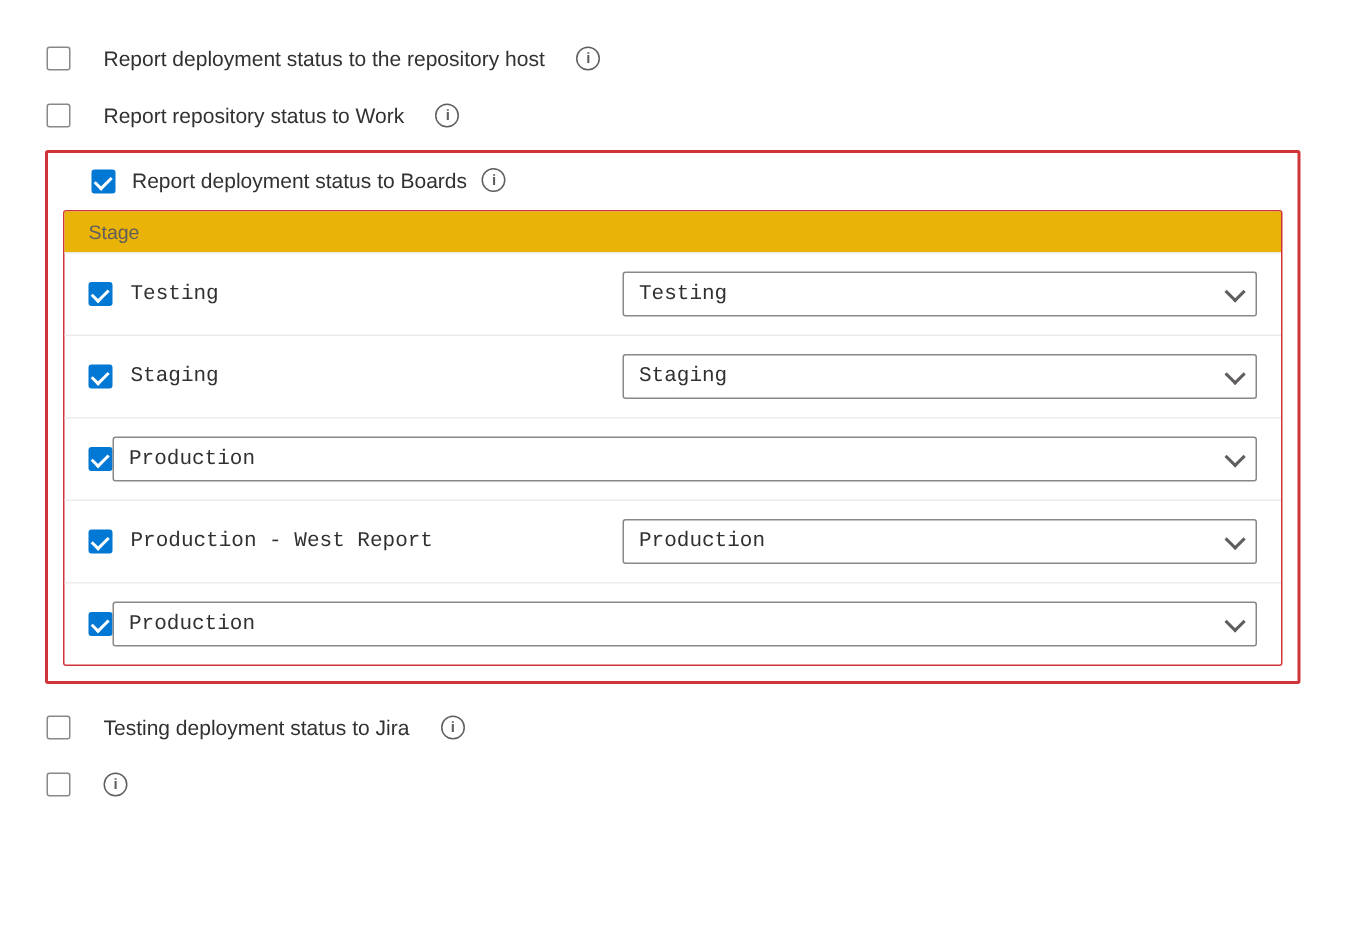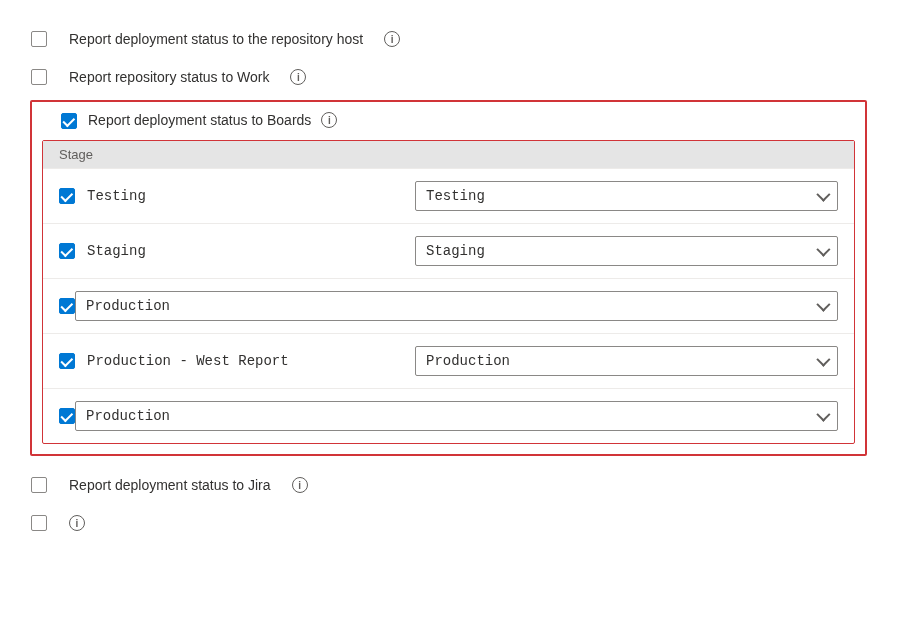--- a/index.html
+++ b/index.html
@@ -90,21 +90,21 @@
 
     .stage-table {
       margin: 0 10px 10px 10px;
       border: 1.5px solid #d13438;
       border-radius: 2px;
     }
 
     .stage-header {
       display: flex;
       padding: 6px 16px;
-      background: #e5e5e5;
+      background: #eab308;
       flex-direction: column;
     }
 
     .stage-header-col {
       color: #605e5c;
       font-size: 13px;
       font-weight: 400;
     }
 
     .stage-header-col:first-child {
@@ -261,21 +261,21 @@
     </div>
   </div>
 </div>
 
 <div class="bottom-options">
 
   <div class="option-row">
     <div class="checkbox-wrapper">
       <div class="checkbox"></div>
     </div>
-    <span class="option-label">Report deployment status to Jira</span>
+    <span class="option-label">Testing deployment status to Jira</span>
     <span class="info-icon">i</span>
   </div>
 
   <div class="option-row">
     <div class="checkbox-wrapper">
       <div class="checkbox"></div>
     </div>
     <span class="info-icon">i</span>
   </div>
 </div>

